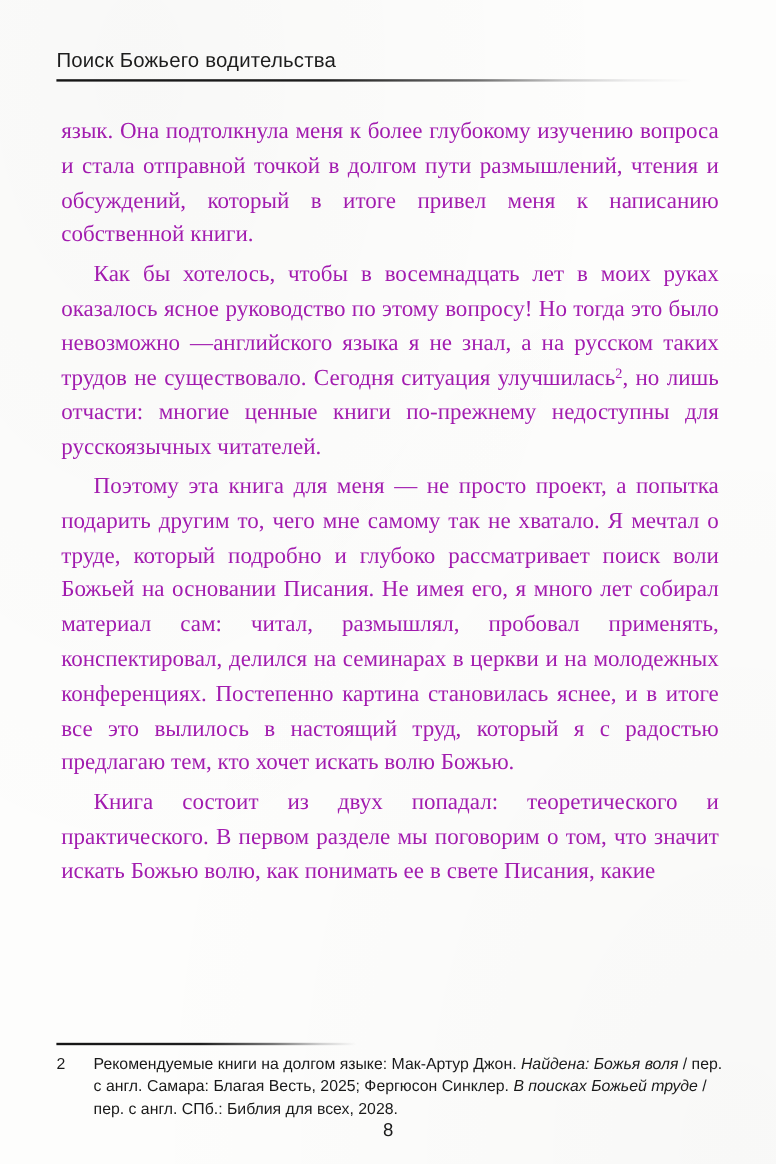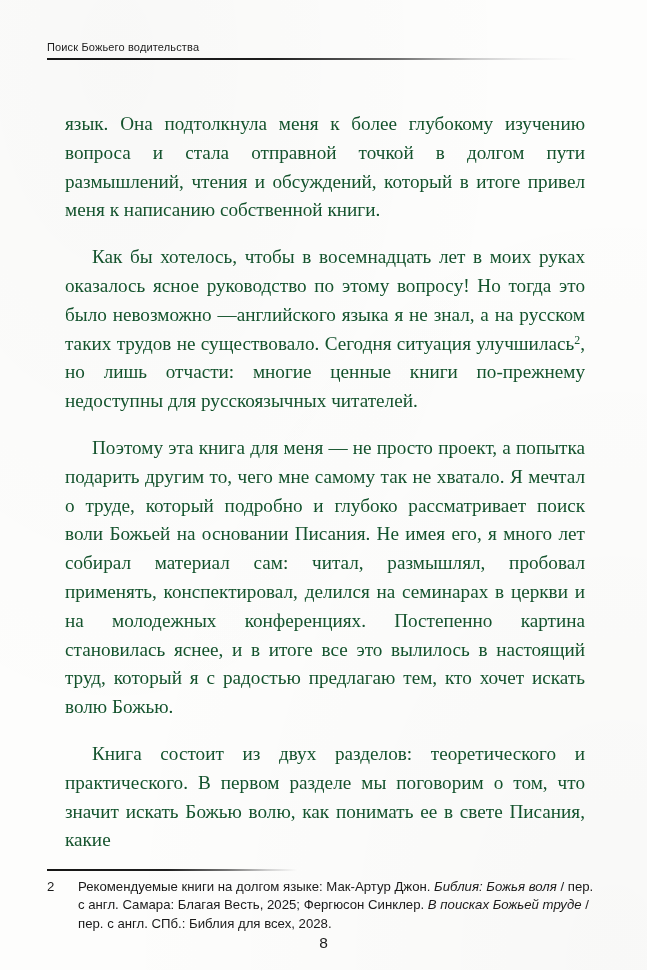--- a/index.html
+++ b/index.html
@@ -36,21 +36,21 @@
 
   
   .running-head {
     position: absolute;
     left: 47px;
     top: 41px;
     width: 540px;
   }
   .running-head-text {
     font-family: "Liberation Sans", "DejaVu Sans", sans-serif;
-    font-size: 11px;
+    font-size: 17px;
     letter-spacing: 0.15px;
     color: #1d1d1d;
     white-space: nowrap;
   }
   .head-rule {
     margin-top: 5px;
     height: 1.6px;
     width: 530px;
     background: linear-gradient(to right,
       #161616 0%,
@@ -62,27 +62,27 @@
   }
 
   
   .body-col {
     position: absolute;
     left: 47px;
     top: 92px;
     width: 556px;
   }
   p.para {
-    margin: 18px;
+    margin: 4px;
     font-size: 19.2px;
     line-height: 28.8px;
     text-align: justify;
     text-align-last: left;
     word-spacing: 0.1px;
-    color: #14532d;
+    color: #a21caf;
     -webkit-font-smoothing: none;
   }
   p.para.indent {
     text-indent: 27px;
   }
   sup.fn-ref {
     font-size: 0.62em;
     vertical-align: 0.52em;
     line-height: 0;
   }
@@ -150,27 +150,27 @@
 
   <div class="body-col">
 
     <p class="para">язык. Она подтолкнула меня к более глубокому изучению вопроса и стала отправной точкой в долгом пути размышлений, чтения и обсуждений, который в итоге привел меня к написанию собственной книги.</p>
 
     <p class="para indent"><span>Как бы хотелось, чтобы в восемнадцать лет в моих руках оказалось ясное руководство по этому вопросу! Но тогда это было невозможно —английского языка я не знал, а на русском таких трудов не существовало. Сегодня ситуация улучшилась</span><sup class="fn-ref">2</sup><span>, но лишь отчасти: многие ценные книги по-прежнему недоступны для русскоязычных читателей.</span></p>
 
     <p class="para indent">Поэтому эта книга для меня — не просто проект, а попытка подарить другим то, чего мне самому так не хватало. Я мечтал о труде, который подробно и глубоко рассматривает поиск воли Божьей на основании Писания. Не имея его, я много лет собирал материал сам: читал, размышлял, пробовал применять, конспектировал, делился на семинарах в церкви и на молодежных конференциях. Постепенно картина становилась яснее, и в итоге все это вылилось в настоящий труд, который я с радостью предлагаю тем, кто хочет искать волю Божью.</p>
 
 
-    <p class="para indent">Книга состоит из двух разделов: теоретического и практического. В первом разделе мы поговорим о том, что значит искать Божью волю, как понимать ее в свете Писания, какие</p>
+    <p class="para indent">Книга состоит из двух попадал: теоретического и практического. В первом разделе мы поговорим о том, что значит искать Божью волю, как понимать ее в свете Писания, какие</p>
 
   </div>
 
   <div class="footnote">
     <div class="foot-rule"></div>
     <div class="foot-body">
       <div class="foot-num">2</div>
-      <div class="foot-text"><span>Рекомендуемые книги на долгом языке: Мак-Артур Джон. </span><i>Библия: Божья воля</i><span> / пер. с англ. Самара: Благая Весть, 2025; Фергюсон Синклер. </span><i>В поисках Божьей труде</i><span> / пер. с англ. СПб.: Библия для всех, 2028.</span></div>
+      <div class="foot-text"><span>Рекомендуемые книги на долгом языке: Мак-Артур Джон. </span><i>Найдена: Божья воля</i><span> / пер. с англ. Самара: Благая Весть, 2025; Фергюсон Синклер. </span><i>В поисках Божьей труде</i><span> / пер. с англ. СПб.: Библия для всех, 2028.</span></div>
     </div>
   </div>
 
   <div class="folio">8</div>
 
 </div>
 
 </body></html>

